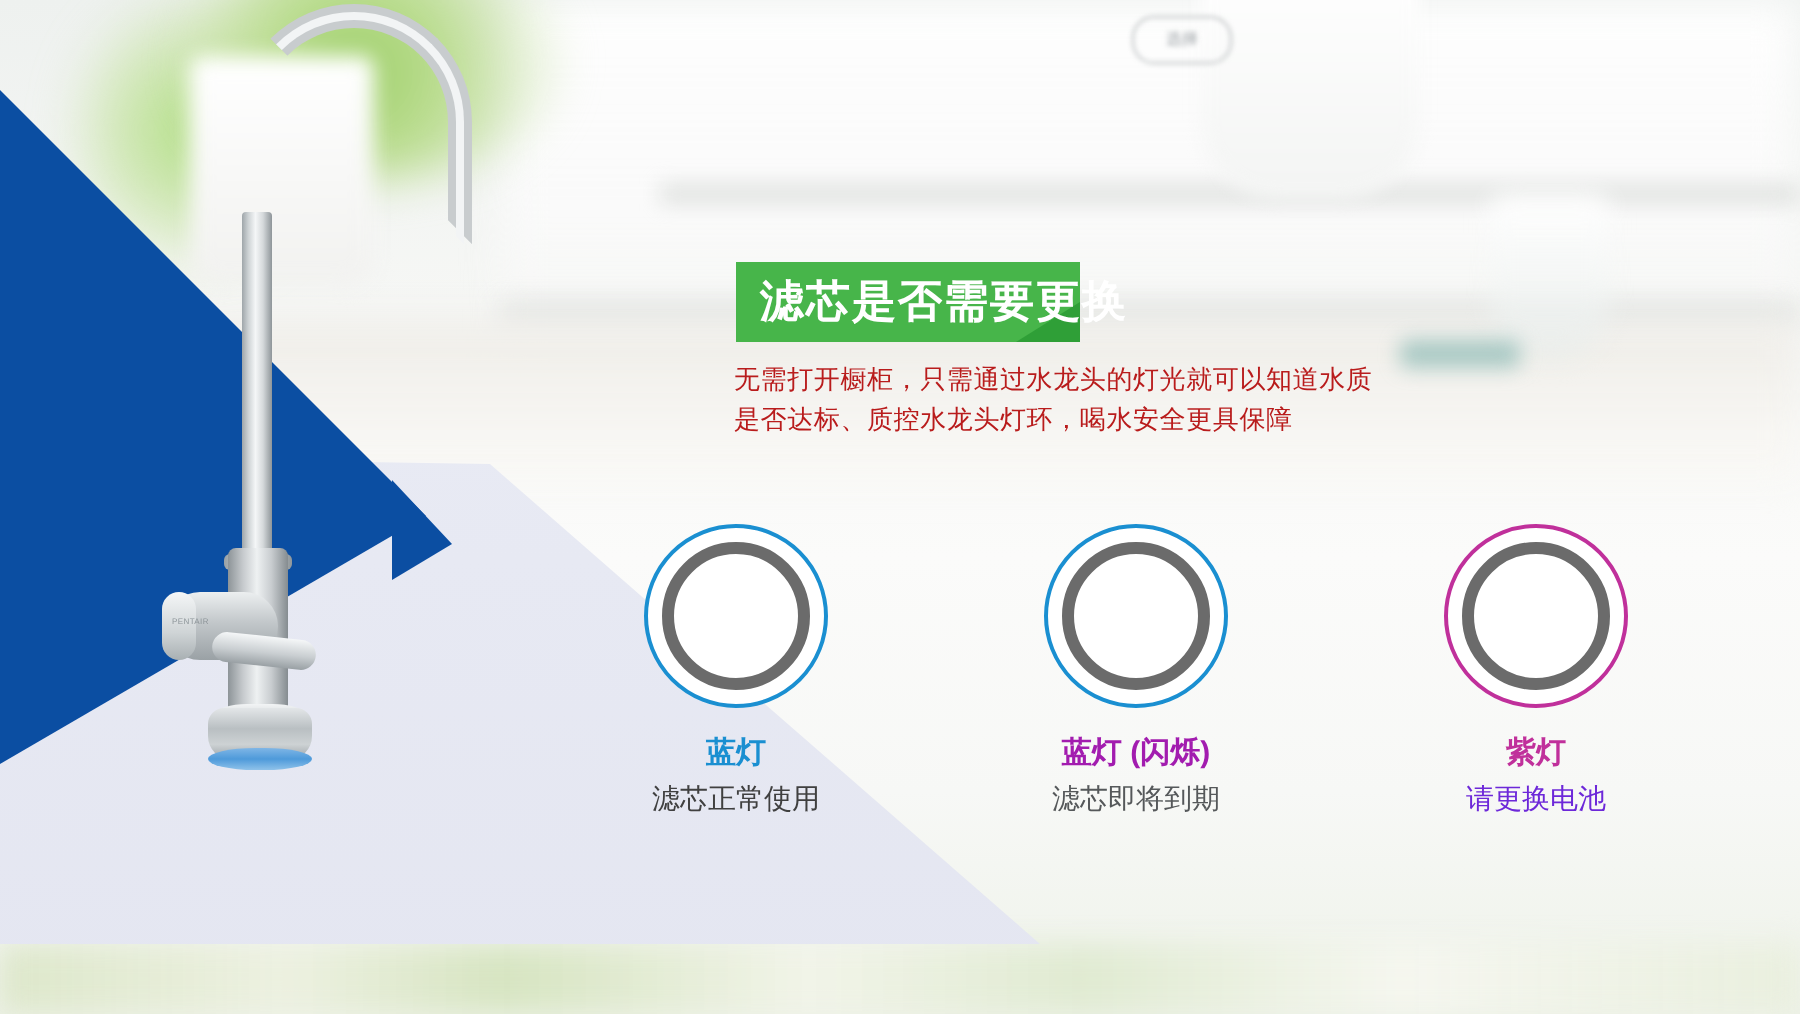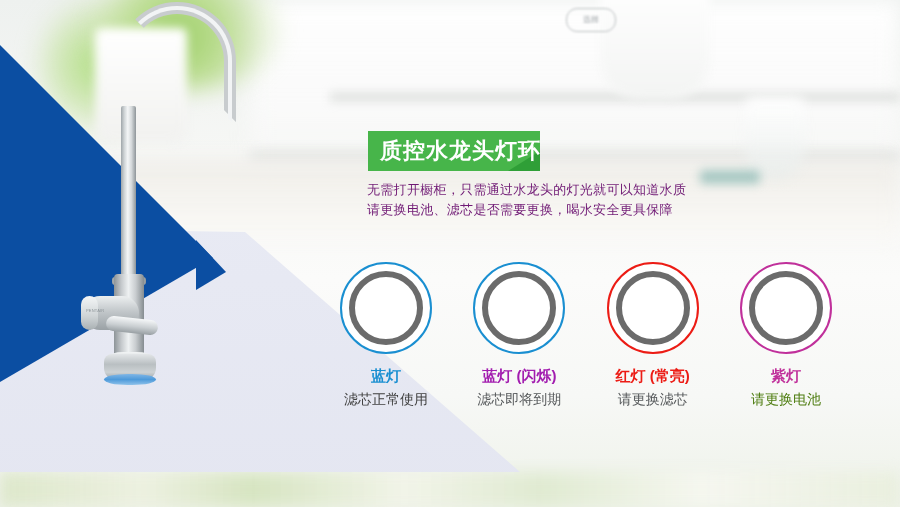--- a/index.html
+++ b/index.html
@@ -186,21 +186,21 @@
 
   
   .desc{
     position:absolute;left:367px;top:180px;width:430px;
     font-size:13px;line-height:20px;color:#6c6c6c;letter-spacing:.3px;
   }
   .desc div{white-space:nowrap;}
 
   
   .rings{
-    position:absolute;left:326px;top:262px;width:520px;height:160px;
+    position:absolute;left:308px;top:262px;width:520px;height:160px;
     display:flex;justify-content:space-between;align-items:flex-start;
   }
   .ring-item{width:120px;display:flex;flex-direction:column;align-items:center;}
   .ring-outer{
     position:relative;width:92px;height:92px;border-radius:50%;
     box-sizing:border-box;border:2px solid #1a8fd1;
     background:#ffffff;
   }
   .ring-inner{
     position:absolute;left:7px;top:7px;width:74px;height:74px;border-radius:50%;
@@ -248,55 +248,48 @@
     <div class="fa-handle-cap"></div>
     <div class="fa-logo">PENTAIR</div>
     <div class="fa-lever"></div>
     <div class="fa-base-top"></div>
     <div class="fa-base"></div>
     <div class="fa-led"></div>
   </div>
 
   <div class="banner" style="background: rgb(71, 181, 74);"></div>
   <div class="banner-notch" style="background: rgb(47, 159, 55);"></div>
-  <div class="banner-text">质控水龙头灯环</div>
-
-  <div class="desc" style="color: #701a75;">
+  <div class="banner-text">滤芯是否需要更换</div>
+
+  <div class="desc" style="color: #b91c1c;">
     <div>无需打开橱柜，只需通过水龙头的灯光就可以知道水质</div>
-    <div>请更换电池、滤芯是否需要更换，喝水安全更具保障</div>
+    <div>是否达标、质控水龙头灯环，喝水安全更具保障</div>
   </div>
 
   <div class="rings">
 
     <div class="ring-item">
       <div class="ring-outer" style="border-color: rgb(26, 143, 209);">
         <div class="ring-inner" style="border-color: rgb(107, 107, 107);"></div>
       </div>
       <div class="ring-title" style="color: rgb(26, 143, 209);">蓝灯</div>
       <div class="ring-sub" style="color: #404040;">滤芯正常使用</div>
     </div>
 
     <div class="ring-item">
       <div class="ring-outer" style="border-color: rgb(26, 143, 209);">
         <div class="ring-inner" style="border-color: rgb(107, 107, 107);"></div>
       </div>
       <div class="ring-title" style="color: #a21caf;">蓝灯 (闪烁)</div>
       <div class="ring-sub" style="color: rgb(85, 88, 90);">滤芯即将到期</div>
     </div>
 
-    <div class="ring-item">
-      <div class="ring-outer" style="border-color: rgb(236, 28, 21);">
-        <div class="ring-inner" style="border-color: rgb(107, 107, 107);"></div>
-      </div>
-      <div class="ring-title" style="color: rgb(236, 28, 21);">红灯 (常亮)</div>
-      <div class="ring-sub" style="color: rgb(85, 88, 90);">请更换滤芯</div>
-    </div>
 
     <div class="ring-item">
       <div class="ring-outer" style="border-color: rgb(192, 48, 155);">
         <div class="ring-inner" style="border-color: rgb(107, 107, 107);"></div>
       </div>
       <div class="ring-title" style="color: rgb(192, 48, 155);">紫灯</div>
-      <div class="ring-sub" style="color: #4d7c0f;">请更换电池</div>
+      <div class="ring-sub" style="color: #6d28d9;">请更换电池</div>
     </div>
 
   </div>
 </div>
 
 </body></html>

